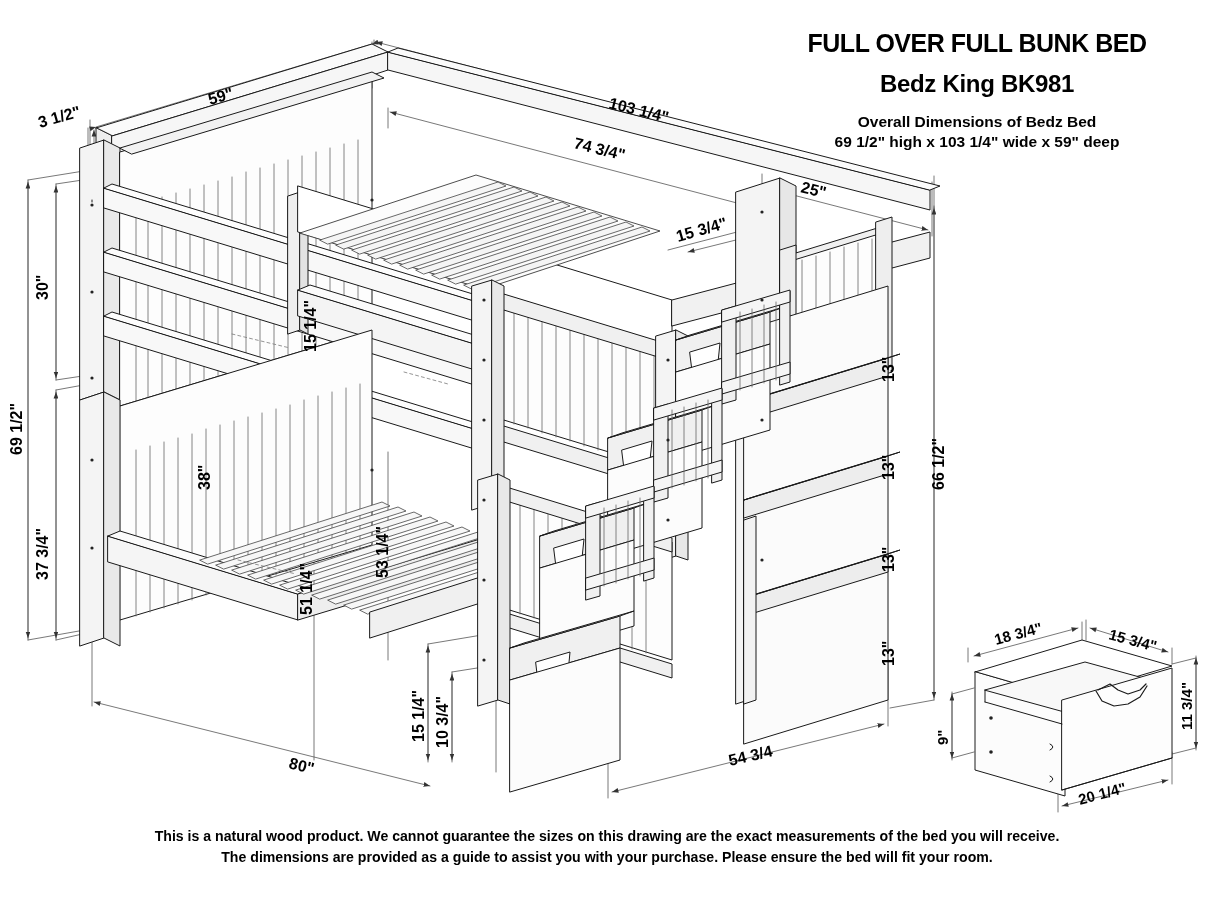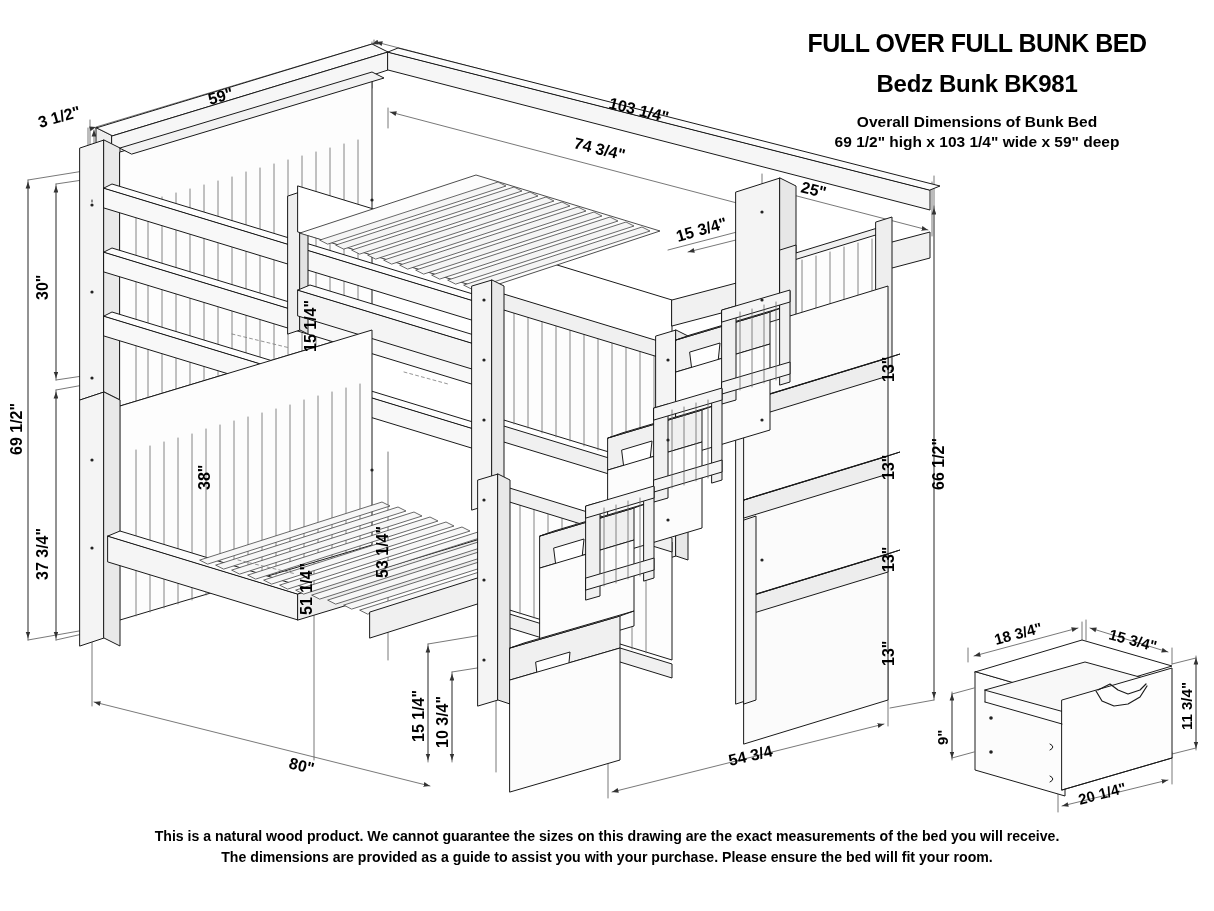--- a/index.html
+++ b/index.html
@@ -556,22 +556,22 @@
       <text class="dim-text-sm" transform="translate(996,645) rotate(-15)">18 3/4"</text>
       <text class="dim-text-sm" transform="translate(1108,639) rotate(15)">15 3/4"</text>
       <text class="dim-text-sm" transform="translate(1192,730) rotate(-90)">11 3/4"</text>
       <text class="dim-text-sm" transform="translate(948,745) rotate(-90)">9"</text>
       <text class="dim-text-sm" transform="translate(1080,805) rotate(-15)">20 1/4"</text>
     </g>
   </svg>
 
   <div id="title-block">
     <div id="main-title">FULL OVER FULL BUNK BED</div>
-    <div id="model-title">Bedz Bunk BK981</div>
-    <div id="overall-label">Overall Dimensions of Bunk Bed</div>
+    <div id="model-title">Bedz King BK981</div>
+    <div id="overall-label">Overall Dimensions of Bedz Bed</div>
     <div id="overall-dims">69 1/2" high x 103 1/4" wide x 59" deep</div>
   </div>
 
   <div id="disclaimer">
     <div>This is a natural wood product. We cannot guarantee the sizes on this drawing are the exact measurements of the bed you will receive.</div>
     <div>The dimensions are provided as a guide to assist you with your purchase. Please ensure the bed will fit your room.</div>
   </div>
 
 </div>
 

